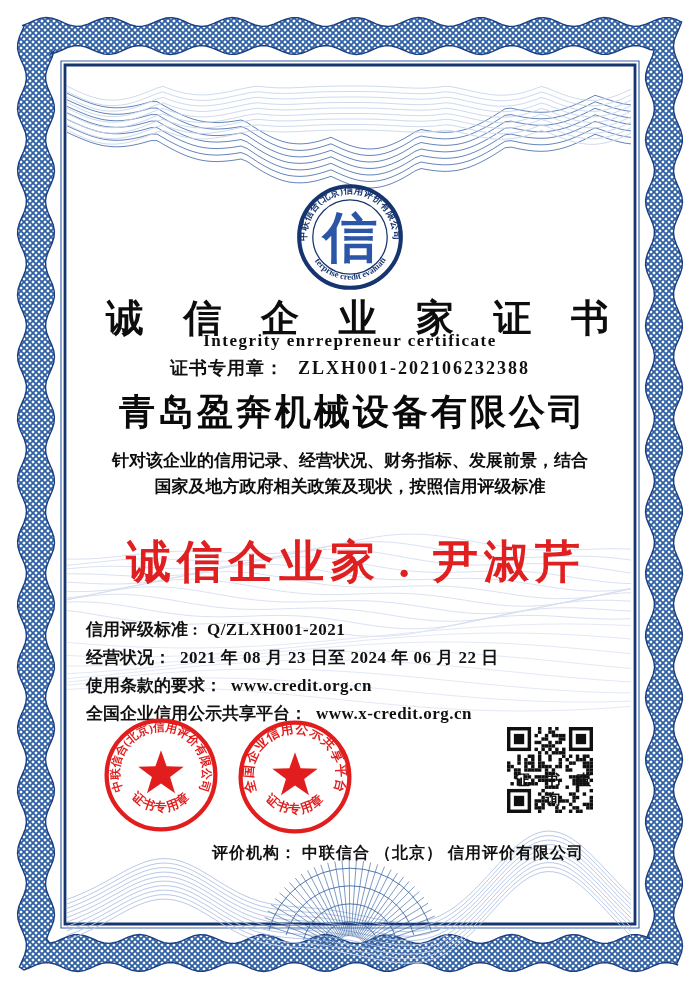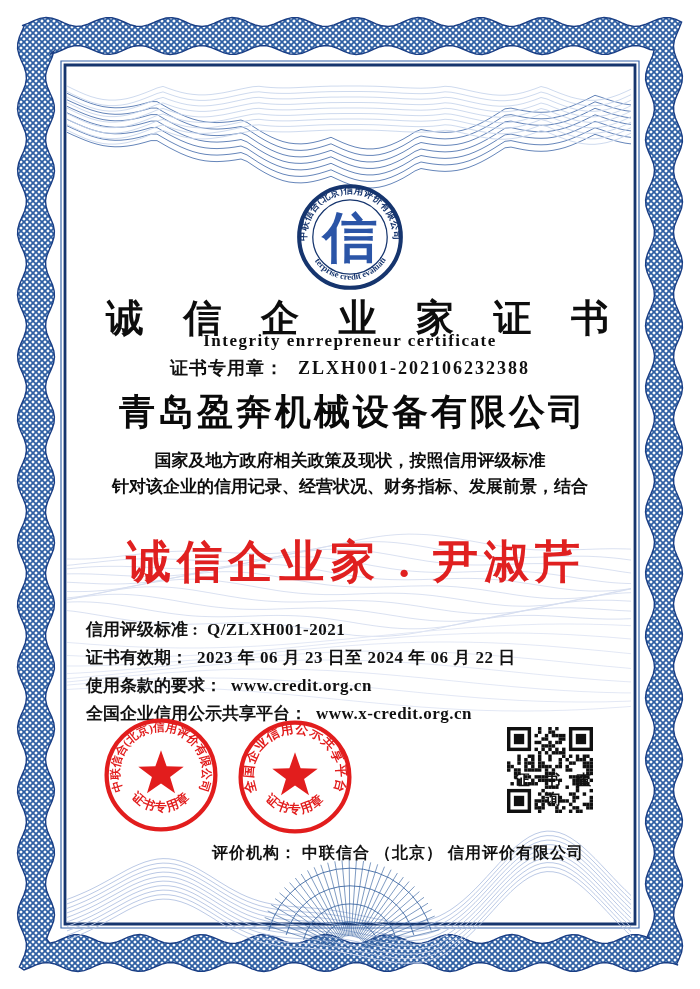--- a/index.html
+++ b/index.html
@@ -158,31 +158,31 @@
 <div class="layer title">诚 信 企 业 家 证 书</div>
 <div class="layer subtitle">Integrity enrrepreneur certificate</div>
 
 <div class="layer certno">
   <span>证书专用章：</span><span class="num">ZLXH001-202106232388</span>
 </div>
 
 <div class="layer company">青岛盈奔机械设备有限公司</div>
 
 <div class="layer bodytext">
+  <div>针对该企业的信用记录、经营状况、财务指标、发展前景，结合</div>
   <div>国家及地方政府相关政策及现状，按照信用评级标准</div>
-  <div>针对该企业的信用记录、经营状况、财务指标、发展前景，结合</div>
 </div>
 
 <div class="layer rating">诚信企业家 . 尹淑芹</div>
 
 <div class="detail" style="top:618px">
   <span class="dlabel">信用评级标准 :</span><span class="dvalue">Q/ZLXH001-2021</span>
 </div>
 <div class="detail" style="top:646px">
-  <span class="dlabel">证书有效期：</span><span class="dvalue">2023 年 06 月 23 日至 2024 年 06 月 22 日</span>
+  <span class="dlabel">经营状况：</span><span class="dvalue">2021 年 08 月 23 日至 2024 年 06 月 22 日</span>
 </div>
 <div class="detail" style="top:674px">
   <span class="dlabel">使用条款的要求：</span><span class="dvalue">www.credit.org.cn</span>
 </div>
 <div class="detail" style="top:702px">
   <span class="dlabel">全国企业信用公示共享平台：</span><span class="dvalue">www.x-credit.org.cn</span>
 </div>
 
 <svg class="abs stamp stamp-left" xmlns="http://www.w3.org/2000/svg" viewBox="0 0 130 130">
   <defs>

